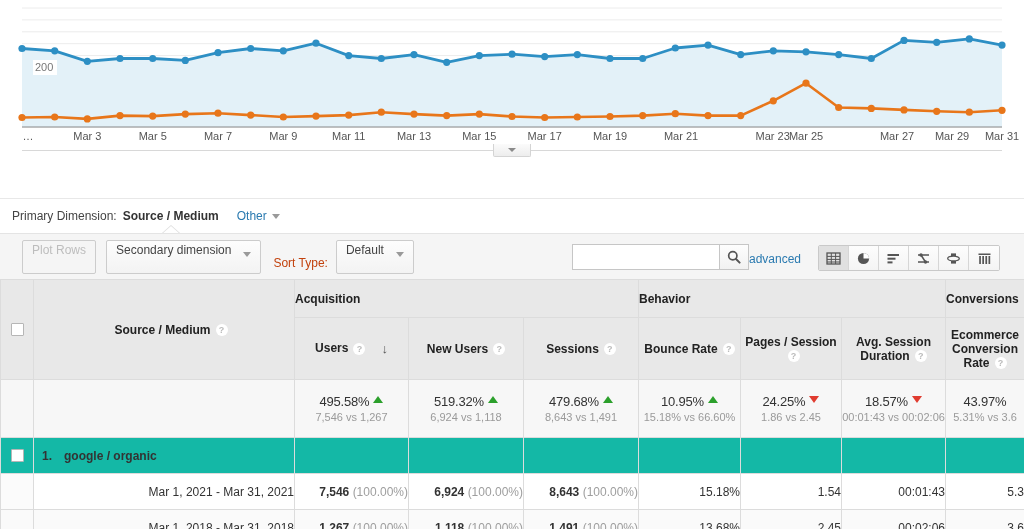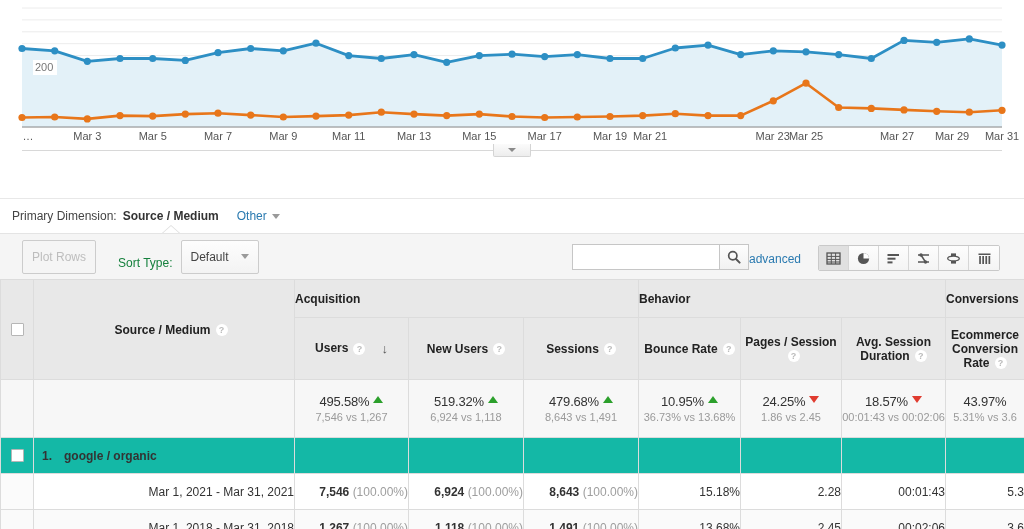--- a/index.html
+++ b/index.html
@@ -118,29 +118,29 @@
     position: relative;
   }
   .btn {
     height: 26px;
     border: 1px solid #ccc;
     background: linear-gradient(#fdfdfd,#f3f3f3);
     border-radius: 2px;
     font-size: 12px;
     color: #444;
     display: inline-flex;
-    align-items: center;
+    align-items: flex-end;
     padding: 16px 9px;
     cursor: pointer;
     white-space: nowrap;
   }
   .btn.disabled { color: #bdbdbd; background: #f5f5f5; cursor: default; }
   #plot-rows-button { margin-right: 10px; }
   #secondary-dimension-button .caret { margin-left: 12px; }
-  #sort-type-label { font-size: 12px; color: #15803d; margin: 12px 8px 0 12px; }
+  #sort-type-label { font-size: 12px; color: #c2410c; margin: 12px 8px 0 12px; }
   #sort-type-button .caret { margin-left: 12px; }
 
   #search-group {
     position: absolute;
     left: 572px; top: 10px;
     display: flex;
     height: 26px;
   }
   #search-input {
     width: 147px; height: 26px;
@@ -403,21 +403,21 @@
       <span style="left: 28px;">…</span>
       <span style="left: 87.3px;">Mar 3</span>
       <span style="left: 152.7px;">Mar 5</span>
       <span style="left: 218px;">Mar 7</span>
       <span style="left: 283.3px;">Mar 9</span>
       <span style="left: 348.7px;">Mar 11</span>
       <span style="left: 414px;">Mar 13</span>
       <span style="left: 479.3px;">Mar 15</span>
       <span style="left: 544.7px;">Mar 17</span>
       <span style="left: 610px;">Mar 19</span>
-      <span style="left: 650px;">Mar 21</span>
+      <span style="left: 681px;">Mar 21</span>
       <span style="left: 740.7px; margin-left: 32px;">Mar 23</span>
       <span style="left: 806px;">Mar 25</span>
       <span style="left: 897px;">Mar 27</span>
       <span style="left: 952px;">Mar 29</span>
       <span style="left: 1002px;">Mar 31</span>
     </div>
   <div id="chart-bottom-rule"></div>
   <div id="chart-collapse-toggle">
     <span class="tri"></span>
   </div>
@@ -430,20 +430,24 @@
     <span>Other</span><span class="caret"></span>
   </span>
   <div id="tab-notch"></div>
 </div>
 
 <div id="control-bar">
   <div class="btn disabled" id="plot-rows-button">
     <span>Plot Rows</span>
   </div>
 
+  <div class="btn" id="secondary-dimension-button">
+    <span>Secondary dimension</span>
+    <span class="caret"></span>
+  </div>
 
   <span id="sort-type-label">Sort Type:</span>
 
   <div class="btn" id="sort-type-button">
     <span>Default</span>
     <span class="caret"></span>
   </div>
 
   <div id="search-group">
     <input id="search-input" type="text" placeholder="" style="">
@@ -576,21 +580,21 @@
         <td>
           <div class="pct-main">519.32%<span class="arrow-up"></span></div>
           <div class="pct-sub">6,924 vs 1,118</div>
         </td>
         <td>
           <div class="pct-main">479.68%<span class="arrow-up"></span></div>
           <div class="pct-sub">8,643 vs 1,491</div>
         </td>
         <td>
           <div class="pct-main">10.95%<span class="arrow-up"></span></div>
-          <div class="pct-sub">36.73% vs 13.68%</div>
+          <div class="pct-sub">15.18% vs 66.60%</div>
         </td>
         <td>
           <div class="pct-main">24.25%<span class="arrow-dn"></span></div>
           <div class="pct-sub">1.86 vs 2.45</div>
         </td>
         <td>
           <div class="pct-main">18.57%<span class="arrow-dn"></span></div>
           <div class="pct-sub">00:01:43 vs 00:02:06</div>
         </td>
         <td>
@@ -611,21 +615,21 @@
         <td></td>
         <td></td>
       </tr>
       <tr class="data-row">
         <td class="checkcell"></td>
         <td class="dimcell"><span class="rownum"></span><span>Mar 1, 2021 - Mar 31, 2021</span></td>
         <td><span class="strongnum">7,546</span> <span class="pctparen">(100.00%)</span></td>
         <td><span class="strongnum">6,924</span> <span class="pctparen">(100.00%)</span></td>
         <td><span class="strongnum">8,643</span> <span class="pctparen">(100.00%)</span></td>
         <td>15.18%</td>
-        <td>2.28</td>
+        <td>1.54</td>
         <td>00:01:43</td>
         <td>5.3</td>
       </tr>
       <tr class="data-row alt">
         <td class="checkcell"></td>
         <td class="dimcell"><span class="rownum"></span><span>Mar 1, 2018 - Mar 31, 2018</span></td>
         <td><span class="strongnum">1,267</span> <span class="pctparen">(100.00%)</span></td>
         <td><span class="strongnum">1,118</span> <span class="pctparen">(100.00%)</span></td>
         <td><span class="strongnum">1,491</span> <span class="pctparen">(100.00%)</span></td>
         <td>13.68%</td>

